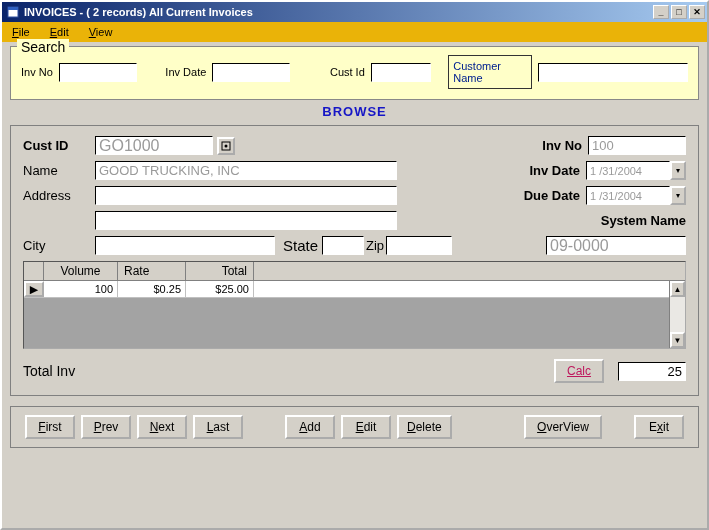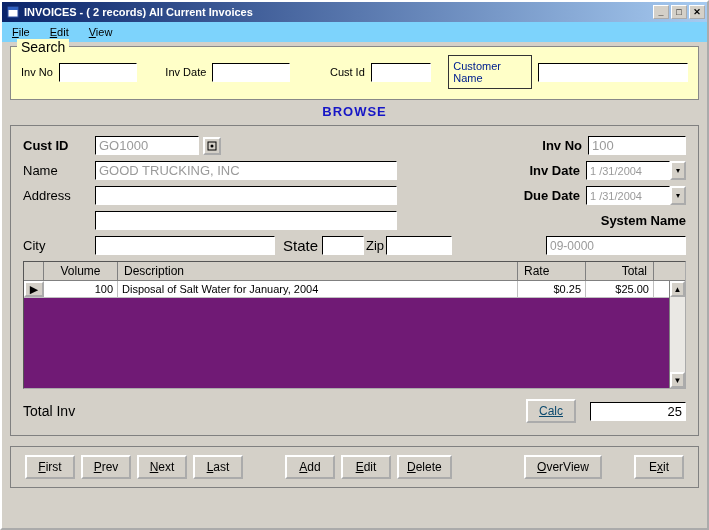--- a/index.html
+++ b/index.html
@@ -36,21 +36,21 @@
   .winbtn {
     width: 16px; height: 14px;
     background: #d4d0c8;
     border: 1px outset #fff;
     font-size: 9px; font-family: Tahoma, sans-serif;
     display: flex; align-items: center; justify-content: center;
     color: #000; font-weight: bold;
     cursor: pointer;
   }
   .menubar {
-    background: #7dd3fc;
+    background: #eab308;
     padding: 2px 4px;
     display: flex; gap: 8px;
     font-size: 11px;
   }
   .menuitem {
     padding: 2px 6px;
     cursor: pointer;
   }
   .menuitem .ul { text-decoration: underline; }
   .client {
@@ -130,22 +130,22 @@
     cursor: pointer;
     padding: 0;
   }
   .right-block {
     margin-left: auto;
     display: flex; align-items: center; gap: 6px;
   }
   .rlbl { font-size: 13px; text-align: right; min-width: 70px; }
   .grid {
     border: 1px inset #aaa;
-    background: #701a75;
-    height: 128px;
+    background: #a3a3a3;
+    height: 88px;
     overflow: hidden;
     position: relative;
   }
   .grid-header {
     display: flex;
     background: #d4d0c8;
     border-bottom: 1px solid #808080;
     font-size: 12px;
   }
   .gh {
@@ -267,21 +267,21 @@
         <input class="txt" style="flex: 1 1 0%;" value="">
       </div>
     </div>
 
     <div class="browse">BROWSE</div>
 
     <div class="panel">
 
       <div class="row">
         <span class="col-labels" style="font-weight:bold">Cust ID</span>
-        <input class="txt txt-ro" style="width: 104px; font-size: 13px;" readonly="" value="GO1000">
+        <input class="txt txt-ro" style="width: 118px; font-size: 16px;" readonly="" value="GO1000">
         <button class="small-btn">
           <svg width="10" height="10" viewBox="0 0 10 10">
               <rect x="1" y="1" width="8" height="8" stroke="#000" fill="none"></rect>
               <circle cx="5" cy="5" r="1.5" fill="#000"></circle>
             </svg>
         </button>
         <div class="right-block">
           <span class="rlbl" style="font-weight:bold">Inv No</span>
           <input class="txt txt-ro" style="width: 98px; font-size: 13px;" readonly="" value="100">
         </div>
@@ -320,54 +320,52 @@
       </div>
 
       <div class="row">
         <span class="col-labels">City</span>
         <input class="txt" style="width: 180px;" value="">
         <span class="lbl" style="margin:0 4px 0 8px;font-size:15px">State</span>
         <input class="txt" style="width: 42px;" value="">
         <span class="lbl" style="margin:0 2px 0 2px;font-size:13px">Zip</span>
         <input class="txt" style="width: 66px;" value="">
         <div class="right-block">
-          <input class="txt txt-ro" style="width: 140px; font-size: 12px;" readonly="" value="09-0000">
+          <input class="txt txt-ro" style="width: 140px; font-size: 16px;" readonly="" value="09-0000">
         </div>
       </div>
 
       <div class="grid">
         <div class="grid-header">
           <div class="gh" style="width:20px"></div>
           <div class="gh" style="width:74px;text-align:center">Volume</div>
-          <div class="gh" style="width:400px">Description</div>
           <div class="gh" style="width:68px;text-align:left">Rate</div>
           <div class="gh" style="width:68px;text-align:right">Total</div>
         </div>
         <div class="grid-body">
           <div class="grid-row">
             <div class="rowptr">▶</div>
             <div class="gc ta-r" style="width:74px">100</div>
-            <div class="gc" style="width:400px">Disposal of Salt Water for January, 2004</div>
             <div class="gc ta-r" style="width:68px">$0.25</div>
             <div class="gc ta-r" style="width:68px">$25.00</div>
           </div>
         </div>
         <div class="scroll-v">
           <div class="sv-btn">▲</div>
           <div class="sv-track"></div>
           <div class="sv-btn sv-bot">▼</div>
         </div>
       </div>
 
       <div class="totinv-row">
         <span style="font-size:14px">Total Inv</span>
         <div class="spacer"></div>
-        <button class="btn" style="color:#0c4a6e"><span class="ul">Calc</span></button>
+        <button class="btn" style="color:#be185d"><span class="ul">Calc</span></button>
         <span style="width:14px"></span>
-        <input class="txt" style="width: 96px; text-align: right; font-size: 13px;" readonly="" value="25">
+        <input class="txt" style="width: 68px; text-align: right; font-size: 13px;" readonly="" value="25">
       </div>
 
     </div>
 
     <div class="navbar">
       <button class="btn"><span class="ul">F</span>irst</button>
       <button class="btn"><span class="ul">P</span>rev</button>
       <button class="btn"><span class="ul">N</span>ext</button>
       <button class="btn"><span class="ul">L</span>ast</button>
       <span style="width:30px"></span>

